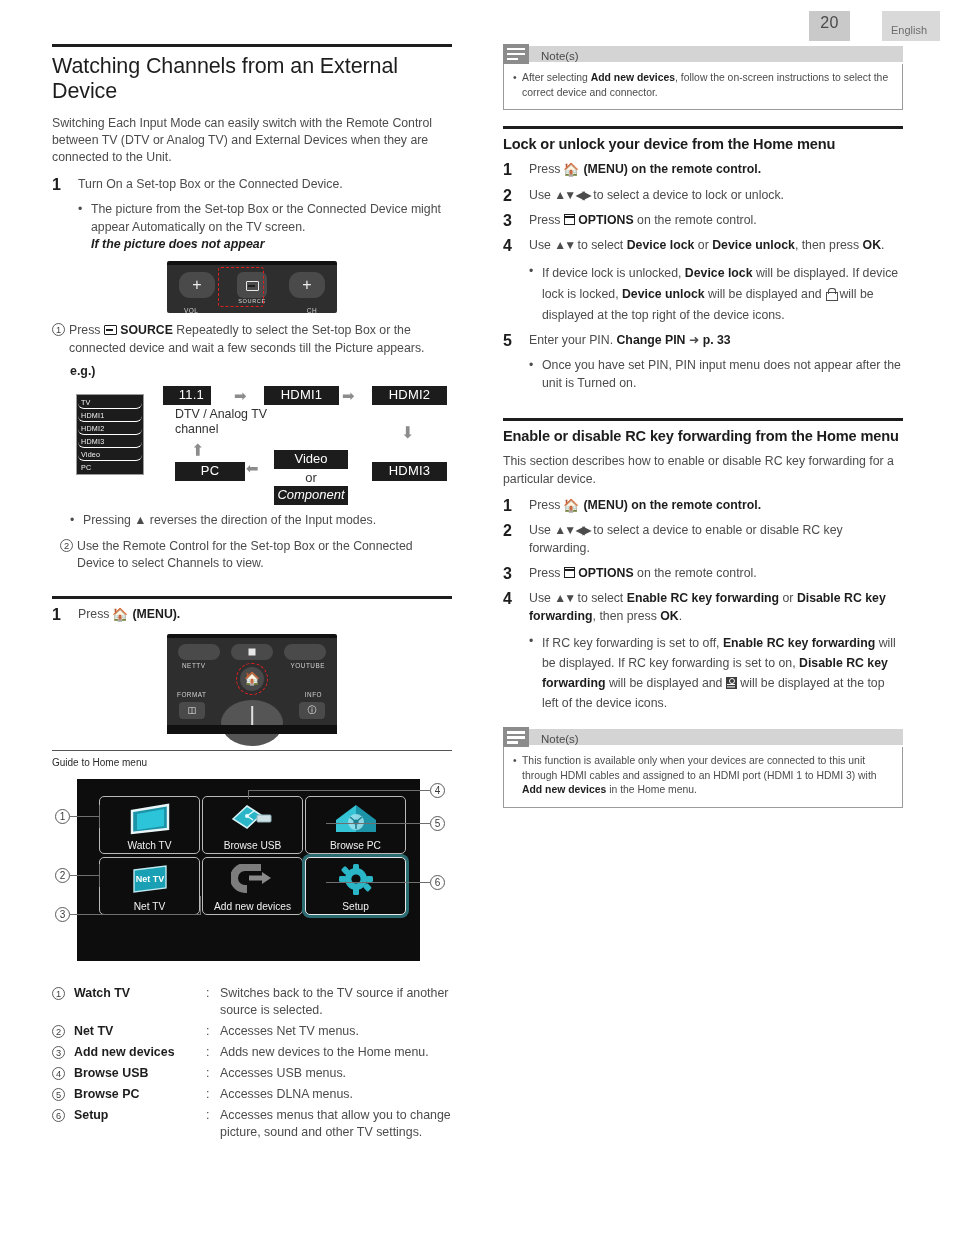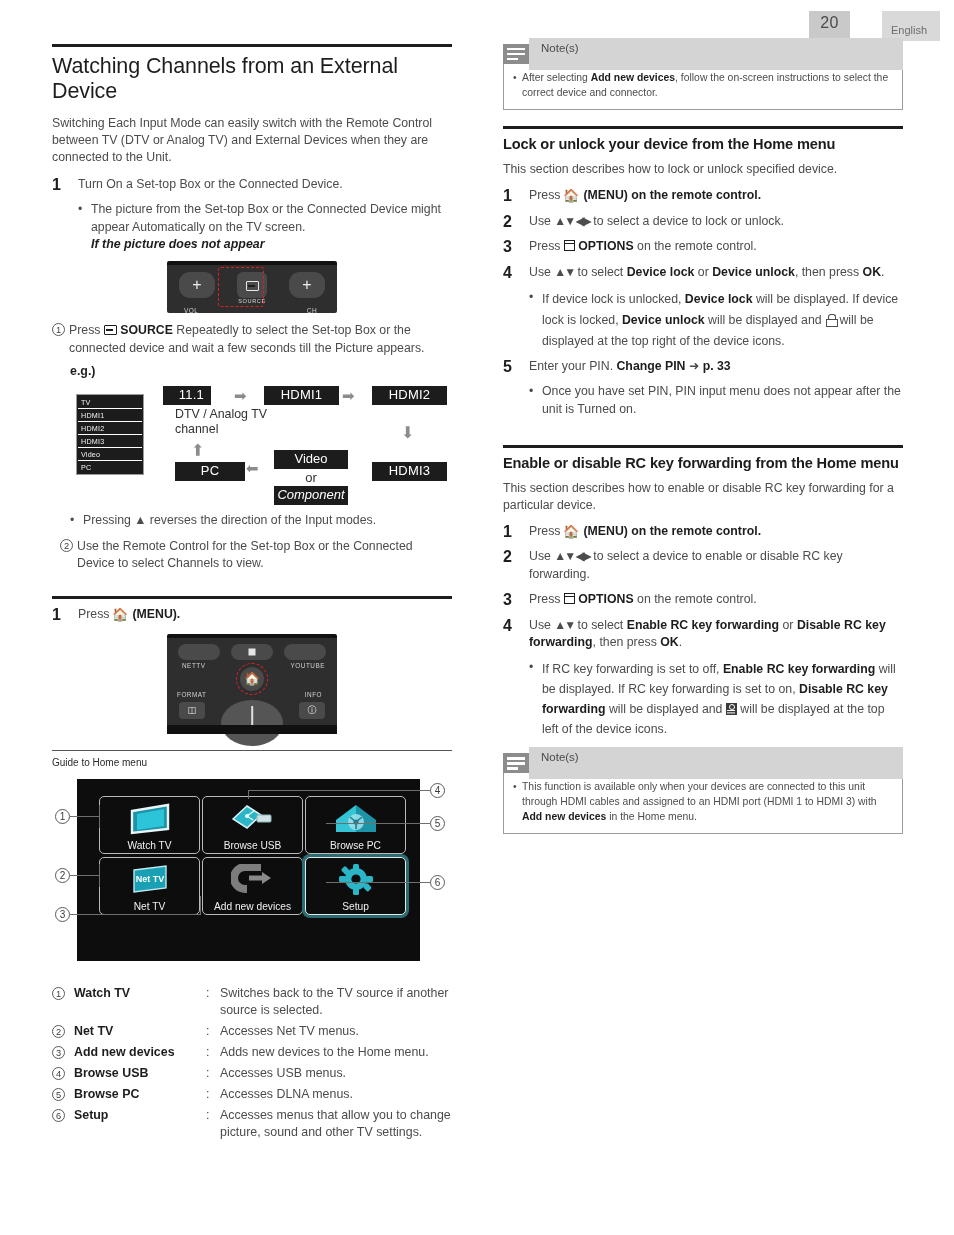--- a/index.html
+++ b/index.html
@@ -178,21 +178,21 @@
   }
 
   
   .flow { position:relative; height:122px; margin:6px 0 6px 0; }
   .src-list {
     position:absolute; left:24px; top:10px; width:68px;
     background:#1c1c1c; border:1px solid #9a9a9a; padding:1px;
   }
   .src-list div {
     color:#f2f2f2; font-size:7.2px; padding:1.5px 3px;
-    border-bottom:1px solid #fff; letter-spacing:.2px;
+    border-bottom:1px solid #fff; letter-spacing:.2px;border-radius:6px;
   }
   .src-list div:last-child { border-bottom:none; }
   .fbox {
     position:absolute; background:#1c1c1c; color:#fff;
     font-size:13px; text-align:center; line-height:18px;
     height:19px; letter-spacing:.2px;
   }
   .fbox.r { text-align:right; padding-right:7px; }
   .flow .arrow-r {
     position:absolute; color:#8c8c8c; font-size:15px; line-height:19px;
@@ -256,21 +256,21 @@
     position:relative; flex:0 0 26px;
   }
   .note-icon i {
     position:absolute; left:4px; background:#fff; height:2.4px; display:block;
   }
   .note-icon i:nth-child(1){ top:4px;  width:18px; }
   .note-icon i:nth-child(2){ top:9px;  width:18px; }
   .note-icon i:nth-child(3){ top:14px; width:11px; }
   .note-title {
     background:#d4d4d4; color:#4a4a4a; font-size:11.5px;
-    height:32px; line-height:20px; padding:0 10px 0 12px; flex:1;
+    height:16px; line-height:20px; padding:0 10px 0 12px; flex:1;
   }
   .note-body {
     border:1px solid #9b9b9b; border-top:none;
     padding:7px 9px 8px 9px;
   }
   .note-body .bullet { font-size:10.4px; line-height:14.6px; }
   .note-body .bullet .dot { width:9px; flex:0 0 9px; }
 
   
   .ico-home { font-size:13px; color:#1d1d1d; vertical-align:-1px; }
@@ -618,21 +618,20 @@
         <div class="bullet">
           <span class="dot">•</span>
           <span class="bt"><span>After selecting</span>
             <b>Add new devices</b><span>, follow the on-screen instructions to select the correct device and connector.</span></span>
         </div>
       </div>
     </div>
 
     <div class="rule-thick"></div>
     <h2 class="sub">Lock or unlock your device from the Home menu</h2>
-    <p class="body">This section describes how to lock or unlock specified device.</p>
 
     <div class="step">
       <div class="num">1</div>
       <div class="txt">
         <span>Press</span>
         <span class="ico-home">🏠</span>
         <b>(MENU) on the remote control.</b>
       </div>
     </div>
 

